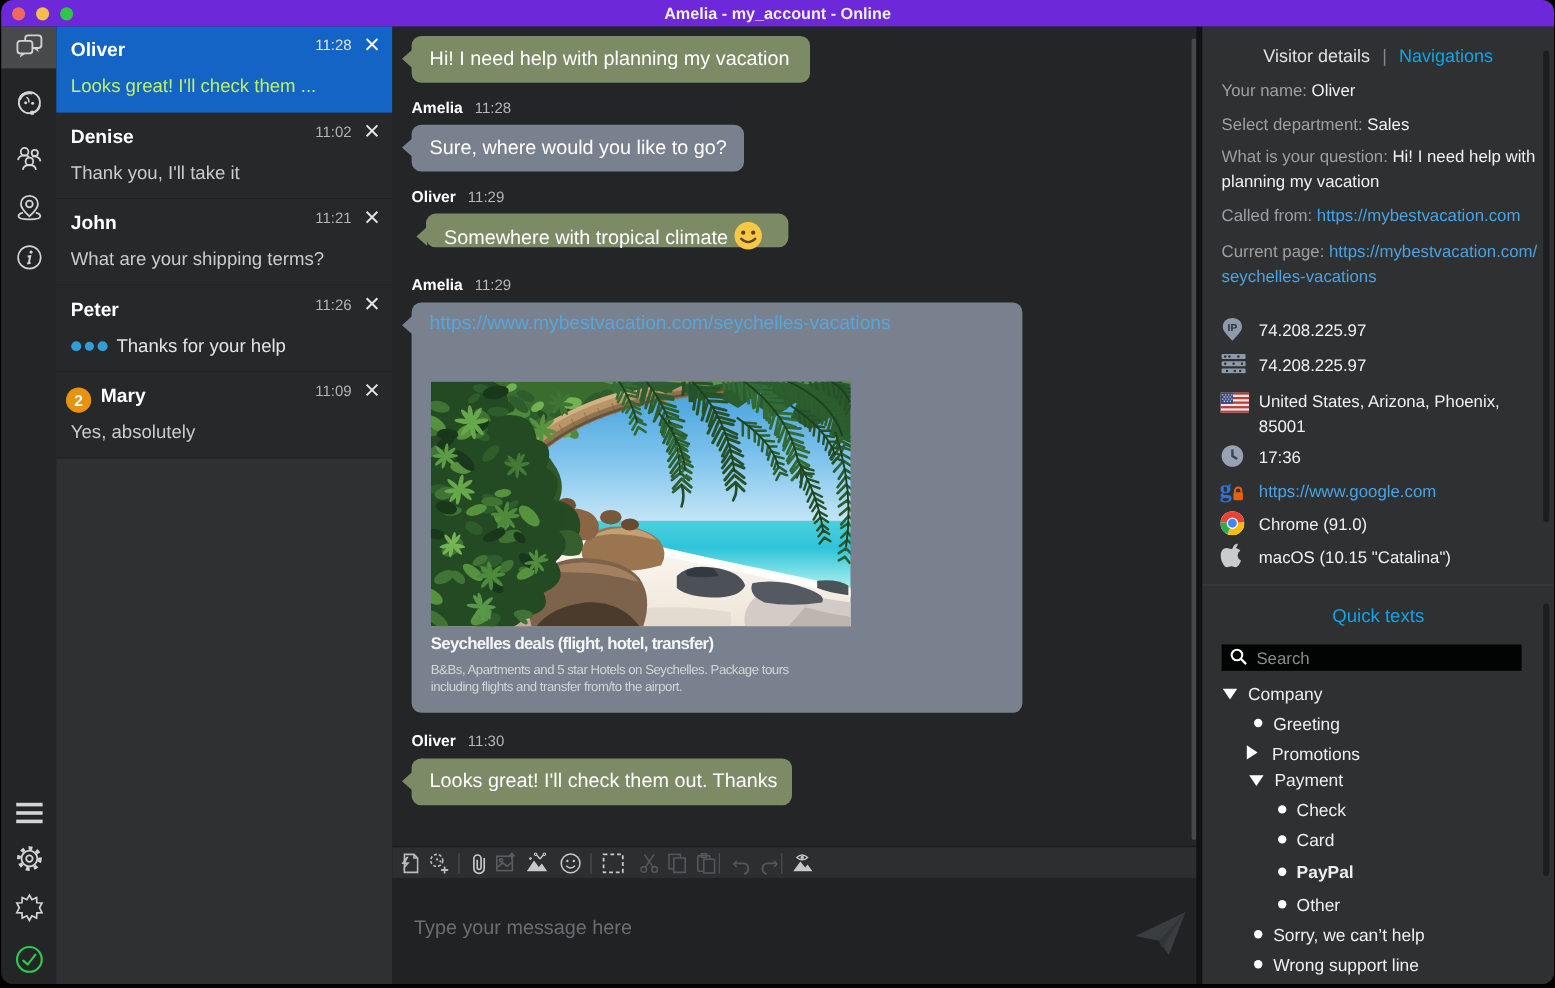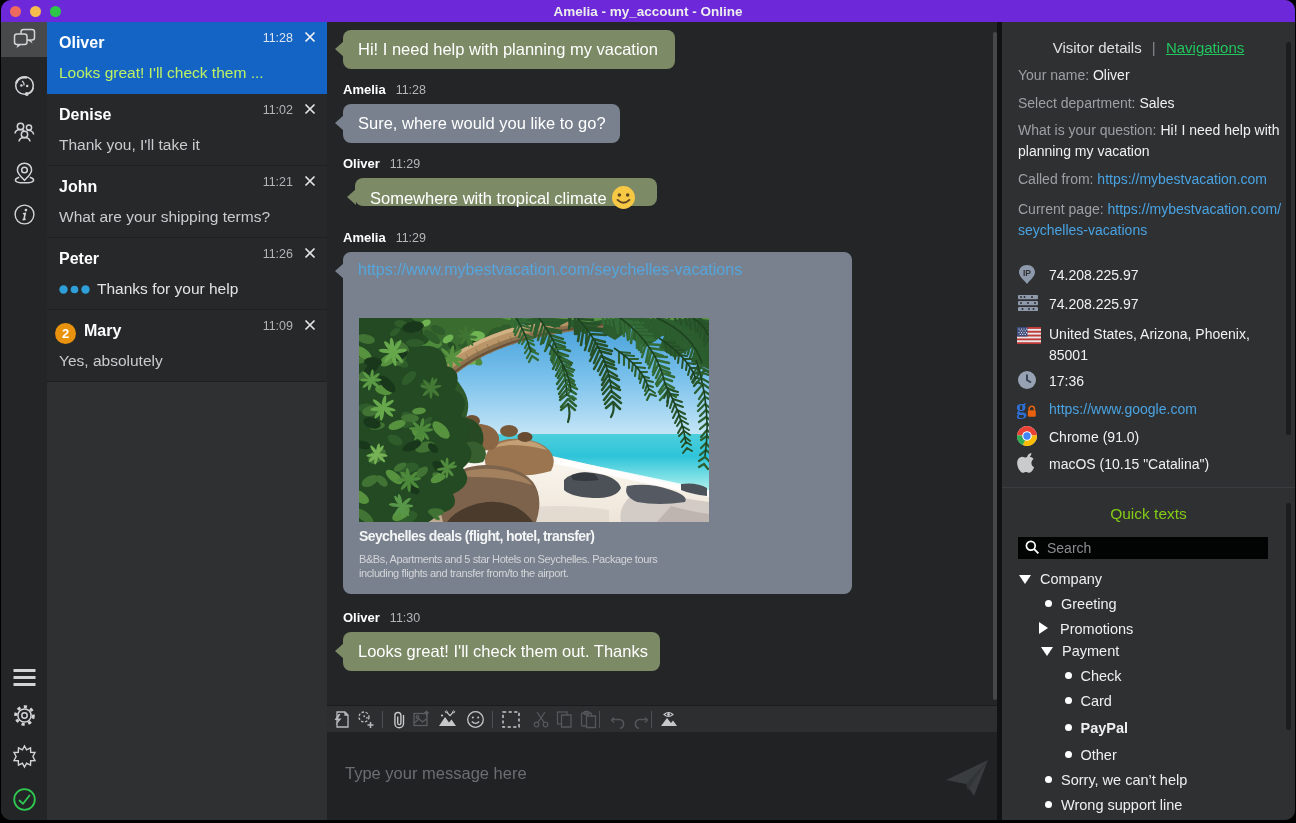--- a/index.html
+++ b/index.html
@@ -35,21 +35,21 @@
 #inputarea { position:absolute; left:0; top:710px; width:670px; height:88px; background:#202224; }
 #placeholder { position:absolute; left:18px; top:32px; font-size:16.5px; color:#6b6e71; }
 #vdivider { position:absolute; left:996px; top:22px; width:5px; height:798px; background:#111213; }
 #cl-scroll { position:absolute; left:992px; top:32px; width:4px; height:668px; background:#46484a; border-radius:2px; }
 #rightpanel { position:absolute; left:1001px; top:22px; width:293px; height:798px; background:#2e3032; }
 .rp-line { position:absolute; left:16px; font-size:14px; color:#9da0a2; line-height:21px; }
 .rp-line b { font-weight:normal; color:#f0f1f1; }
 .rp-line a { color:#4aa3e2; text-decoration:none; }
 .rp-item { position:absolute; left:47px; font-size:14px; color:#f0f1f1; line-height:21px; }
 .rp-ico { position:absolute; left:15px; width:24px; height:24px; }
-#qt-head { position:absolute; left:0; width:293px; text-align:center; font-size:15.5px; color:#84cc16; }
+#qt-head { position:absolute; left:0; width:293px; text-align:center; font-size:15.5px; color:#0ea5e9; }
 #searchbox { position:absolute; left:16px; top:515px; width:250px; height:22px; background:#020303; }
 .tree { position:absolute; font-size:14.5px; color:#eeefef; white-space:nowrap; }
 .tri-d { display:inline-block; width:0; height:0; border-left:6.5px solid transparent; border-right:6.5px solid transparent; border-top:9px solid #fff; margin-right:9px; }
 .tri-r { display:inline-block; width:0; height:0; border-top:6.5px solid transparent; border-bottom:6.5px solid transparent; border-left:9px solid #fff; margin-right:10px; position:relative; left:-2px; }
 .blt { display:inline-block; width:7px; height:7px; border-radius:50%; background:#fff; margin-right:9px; position:relative; top:-2px; }
 #rp-scroll1 { position:absolute; left:284px; top:20px; width:5px; height:393px; background:#1b1d1e; border-radius:3px; }
 #rp-scroll2 { position:absolute; left:284px; top:481px; width:5px; height:227px; background:#1b1d1e; border-radius:3px; }
 </style>
 </head>
 <body>
@@ -592,21 +592,21 @@
     </div>
   </div>
 
   <div id="cl-scroll"></div>
   <div id="vdivider"></div>
 
   <div id="rightpanel">
     <div style="position:absolute; left:0; top:17px; width:293px; text-align:center; font-size:15px;">
       <span style="color:#dfe0e1;">Visitor details</span>
       <span style="color:#85888a; margin:0 6px;">|</span>
-      <a style="color:#22c55e; text-decoration:underline;">Navigations</a>
+      <a style="color:#0ea5e9; ">Navigations</a>
     </div>
     <div class="rp-line" style="top:43px;">Your name: <b>Oliver</b></div>
     <div class="rp-line" style="top:71px;">Select department: <b>Sales</b></div>
     <div class="rp-line" style="top:98px;">What is your question: <b>Hi! I need help with<br>planning my vacation</b></div>
     <div class="rp-line" style="top:147px;">Called from: <a>https://mybestvacation.com</a></div>
     <div class="rp-line" style="top:177px;">Current page: <a>https://mybestvacation.com/<br>seychelles-vacations</a></div>
 
     <div class="rp-ico" style="top:242px;"><svg width="20" height="22" viewBox="0 0 20 22">
           <path d="M10 1 C14.8 1 18 4.2 18 8.2 C18 12.5 13 16 10 20 C7 16 2 12.5 2 8.2 C2 4.2 5.2 1 10 1 Z" fill="#8e99ab"></path>
           <text x="10" y="11.5" text-anchor="middle" font-size="8.5" font-weight="bold" fill="#2e3032" font-family="Liberation Sans">IP</text>

